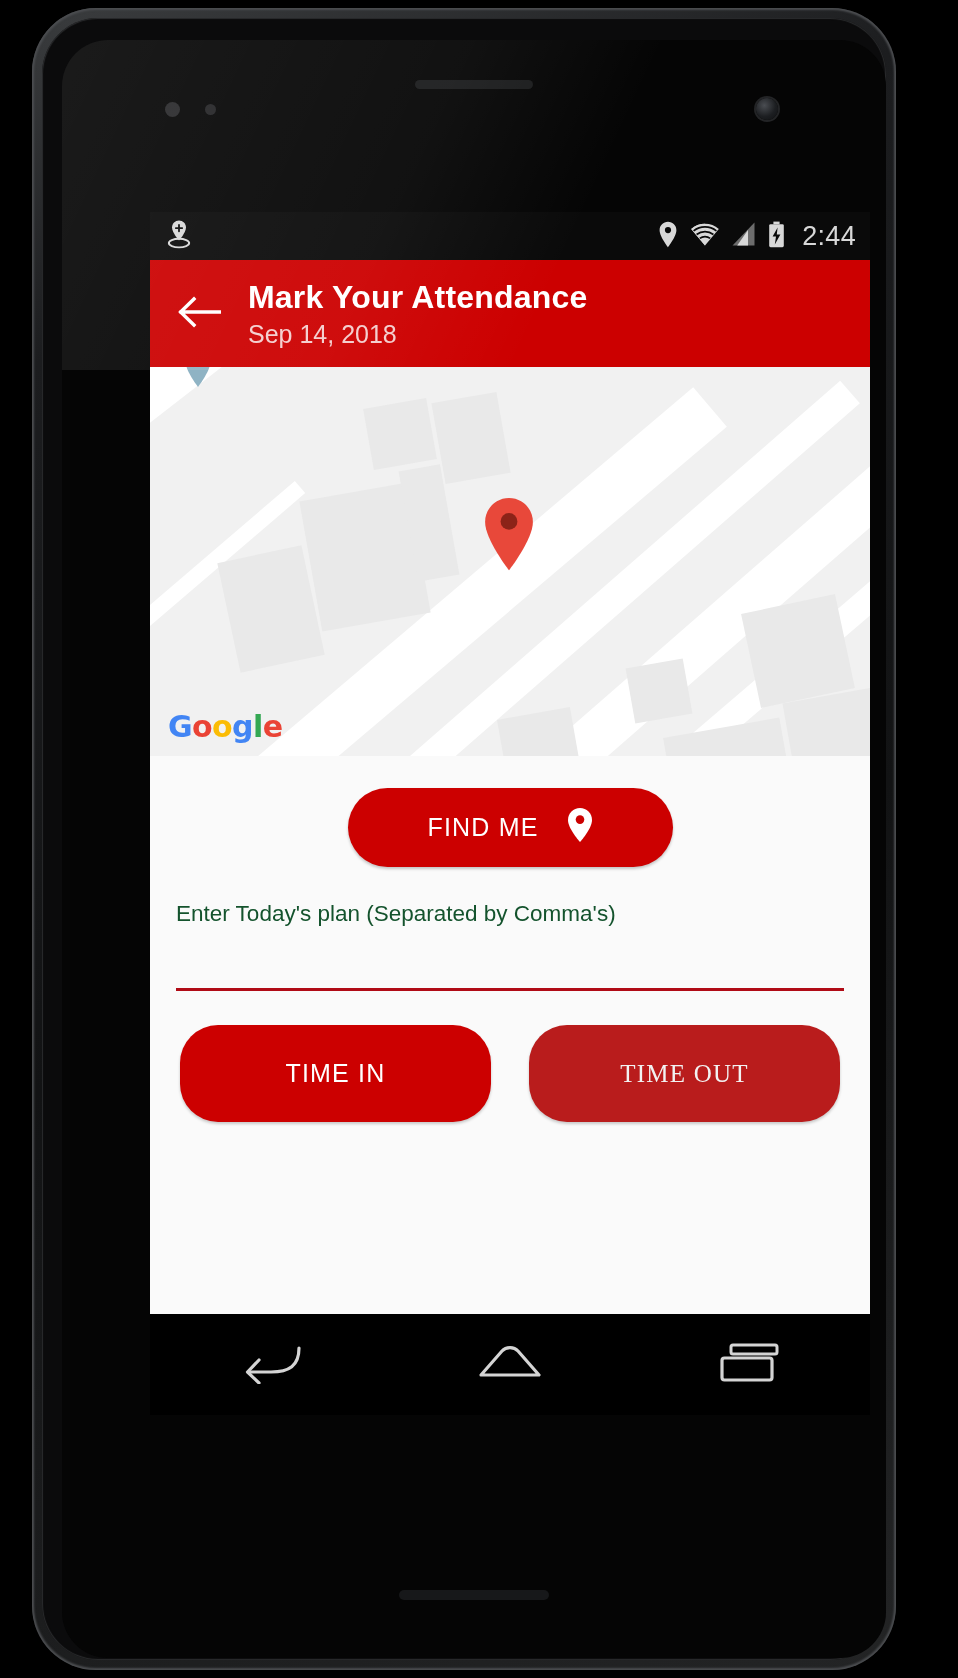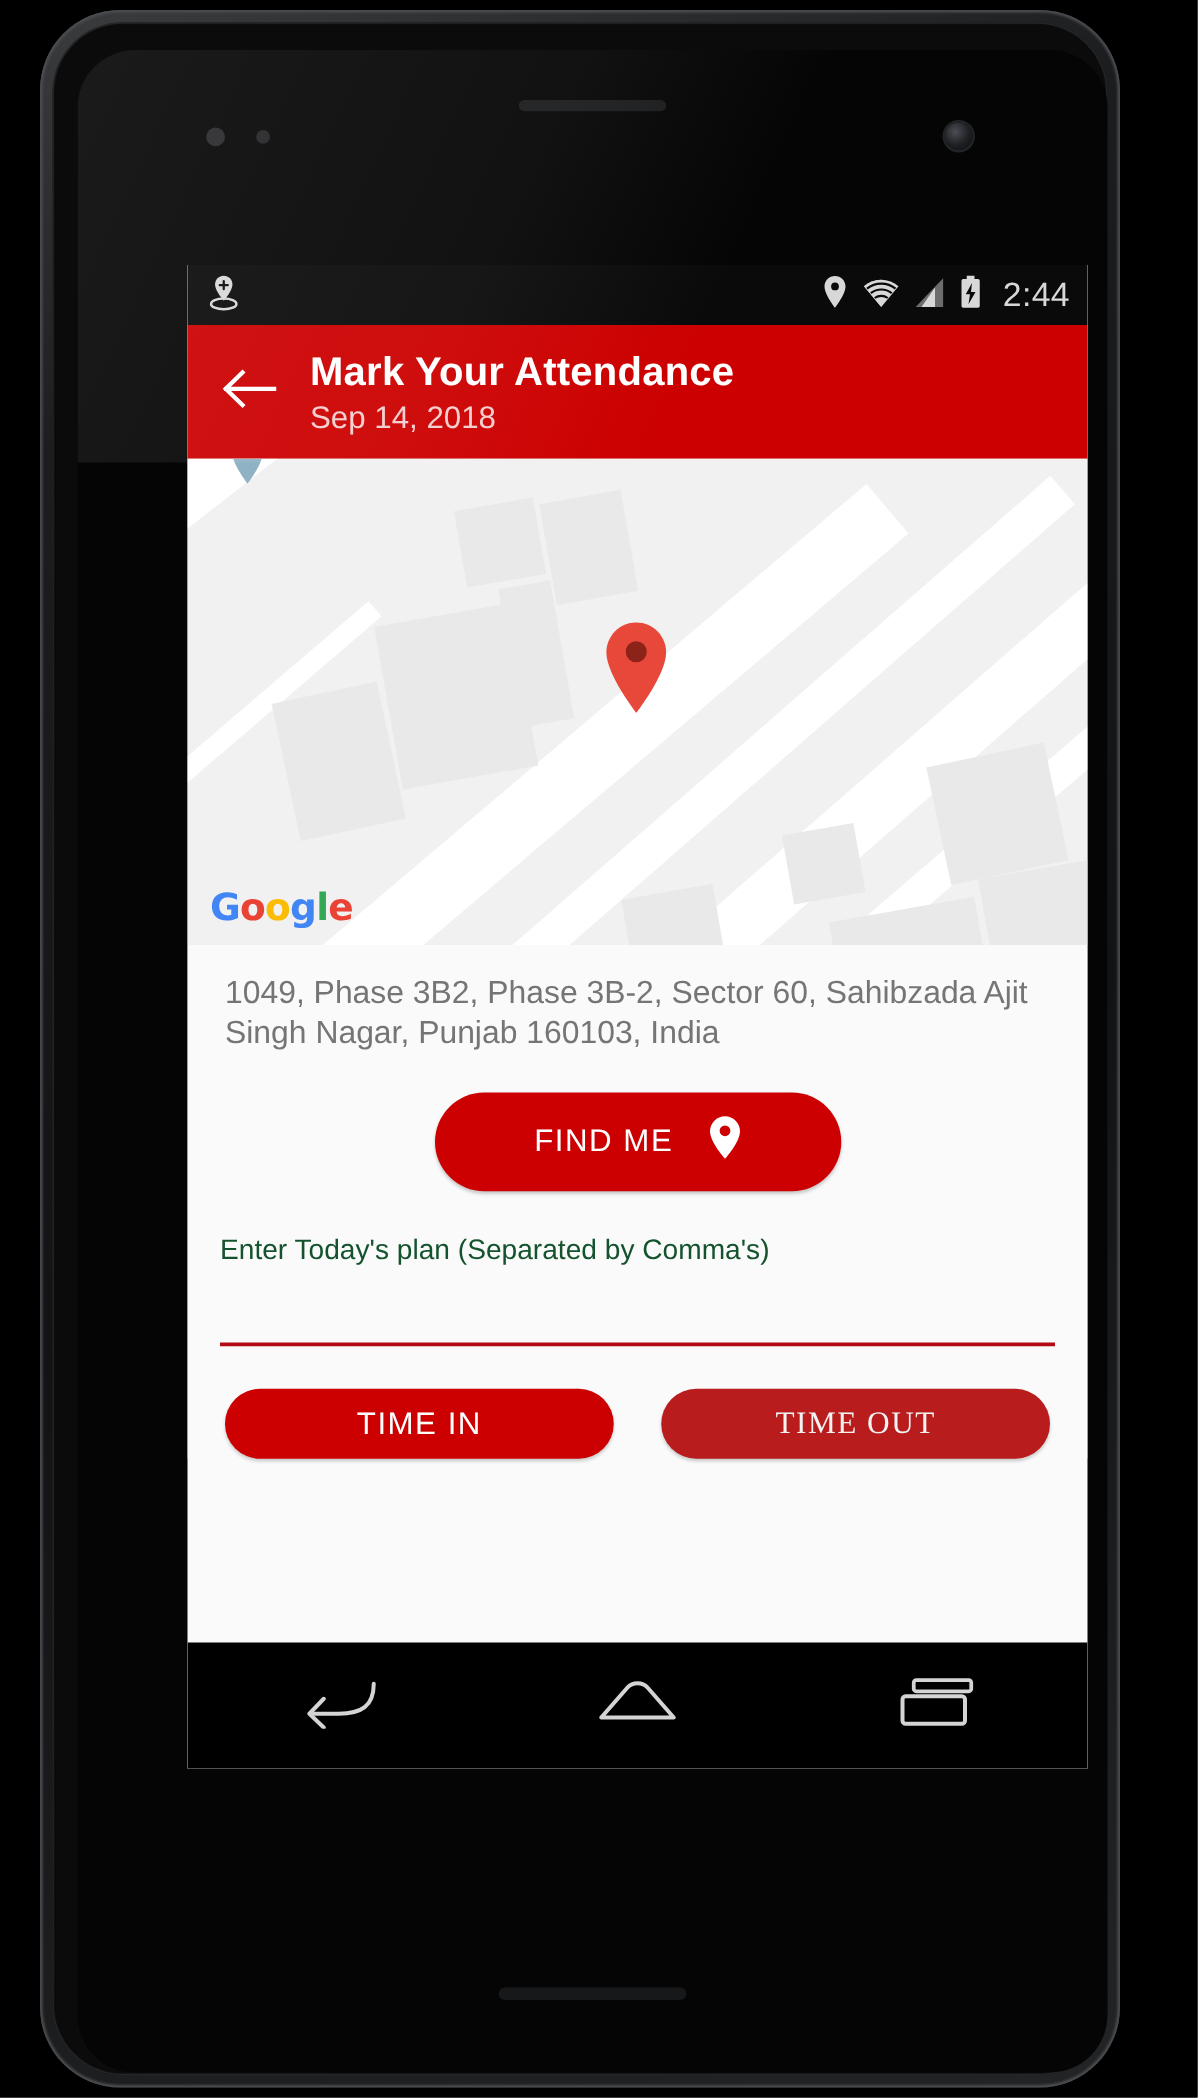--- a/index.html
+++ b/index.html
@@ -263,21 +263,21 @@
     padding: 0;
     display: block;
   }
   #timebtn-row {
     display: flex;
     gap: 38px;
     padding: 34px 30px 0 30px;
   }
   .time-btn {
     flex: 1;
-    height: 56px;
+    height: 97px;
     border: none;
     border-radius: 38px;
     font-size: 25px;
     letter-spacing: 1.2px;
     color: #ffffff;
     font-family: "Liberation Sans", sans-serif;
     box-shadow: 0 2px 3px rgba(0,0,0,0.2);
   }
   #time-in-btn { background: #cc0000; }
   #time-out-btn { background: #b91c1c; color: #f2f2f2; font-family: Liberation Serif, serif; }
@@ -424,21 +424,20 @@
               <circle cx="25" cy="24.4" r="8.4" fill="#8c2318"></circle>
             </g>
           </svg>
           <div id="google-logo">
             <span class="g-b">G</span><span class="g-r">o</span><span class="g-y">o</span><span class="g-b">g</span><span class="g-g">l</span><span class="g-r">e</span>
           </div>
         </div>
 
         <div id="content">
 
-          <div id="address">1049, Phase 3B2, Phase 3B-2, Sector 60, Sahibzada Ajit Singh Nagar, Punjab 160103, India</div>
 
           <div id="findme-row">
             <button id="findme-btn">
               <span>FIND ME</span>
               <span>
                 <svg width="26" height="36" viewBox="0 0 26 36">
                   <path d="M13 1C6.4 1 1 6.4 1 13c0 8.8 12 22 12 22s12-13.2 12-22C25 6.4 19.6 1 13 1z" fill="#ffffff"></path>
                   <circle cx="13" cy="12.6" r="4.3" fill="#cc0000"></circle>
                 </svg>
               </span>

